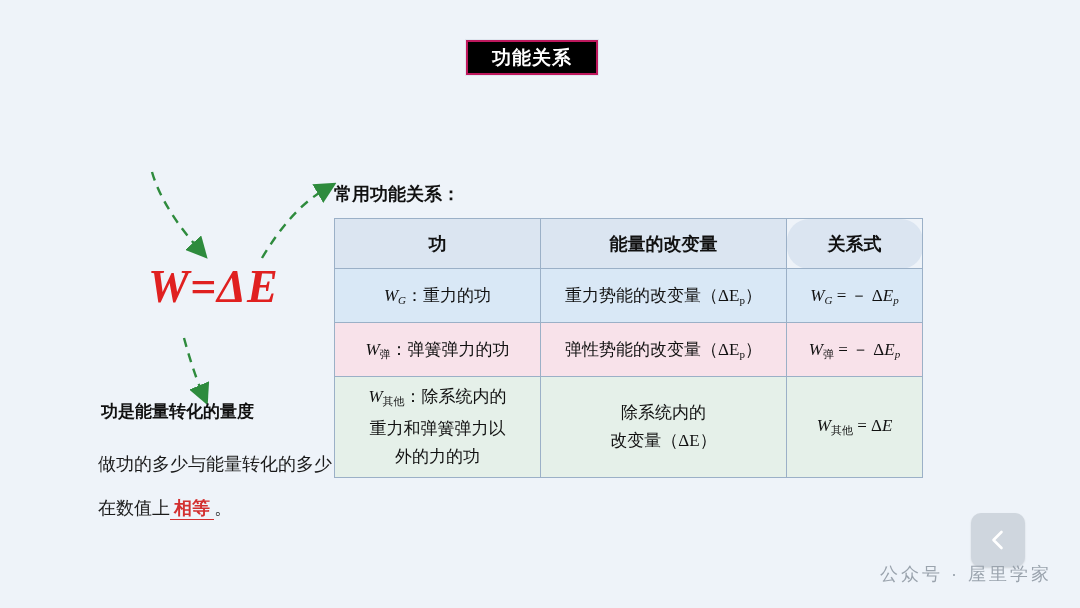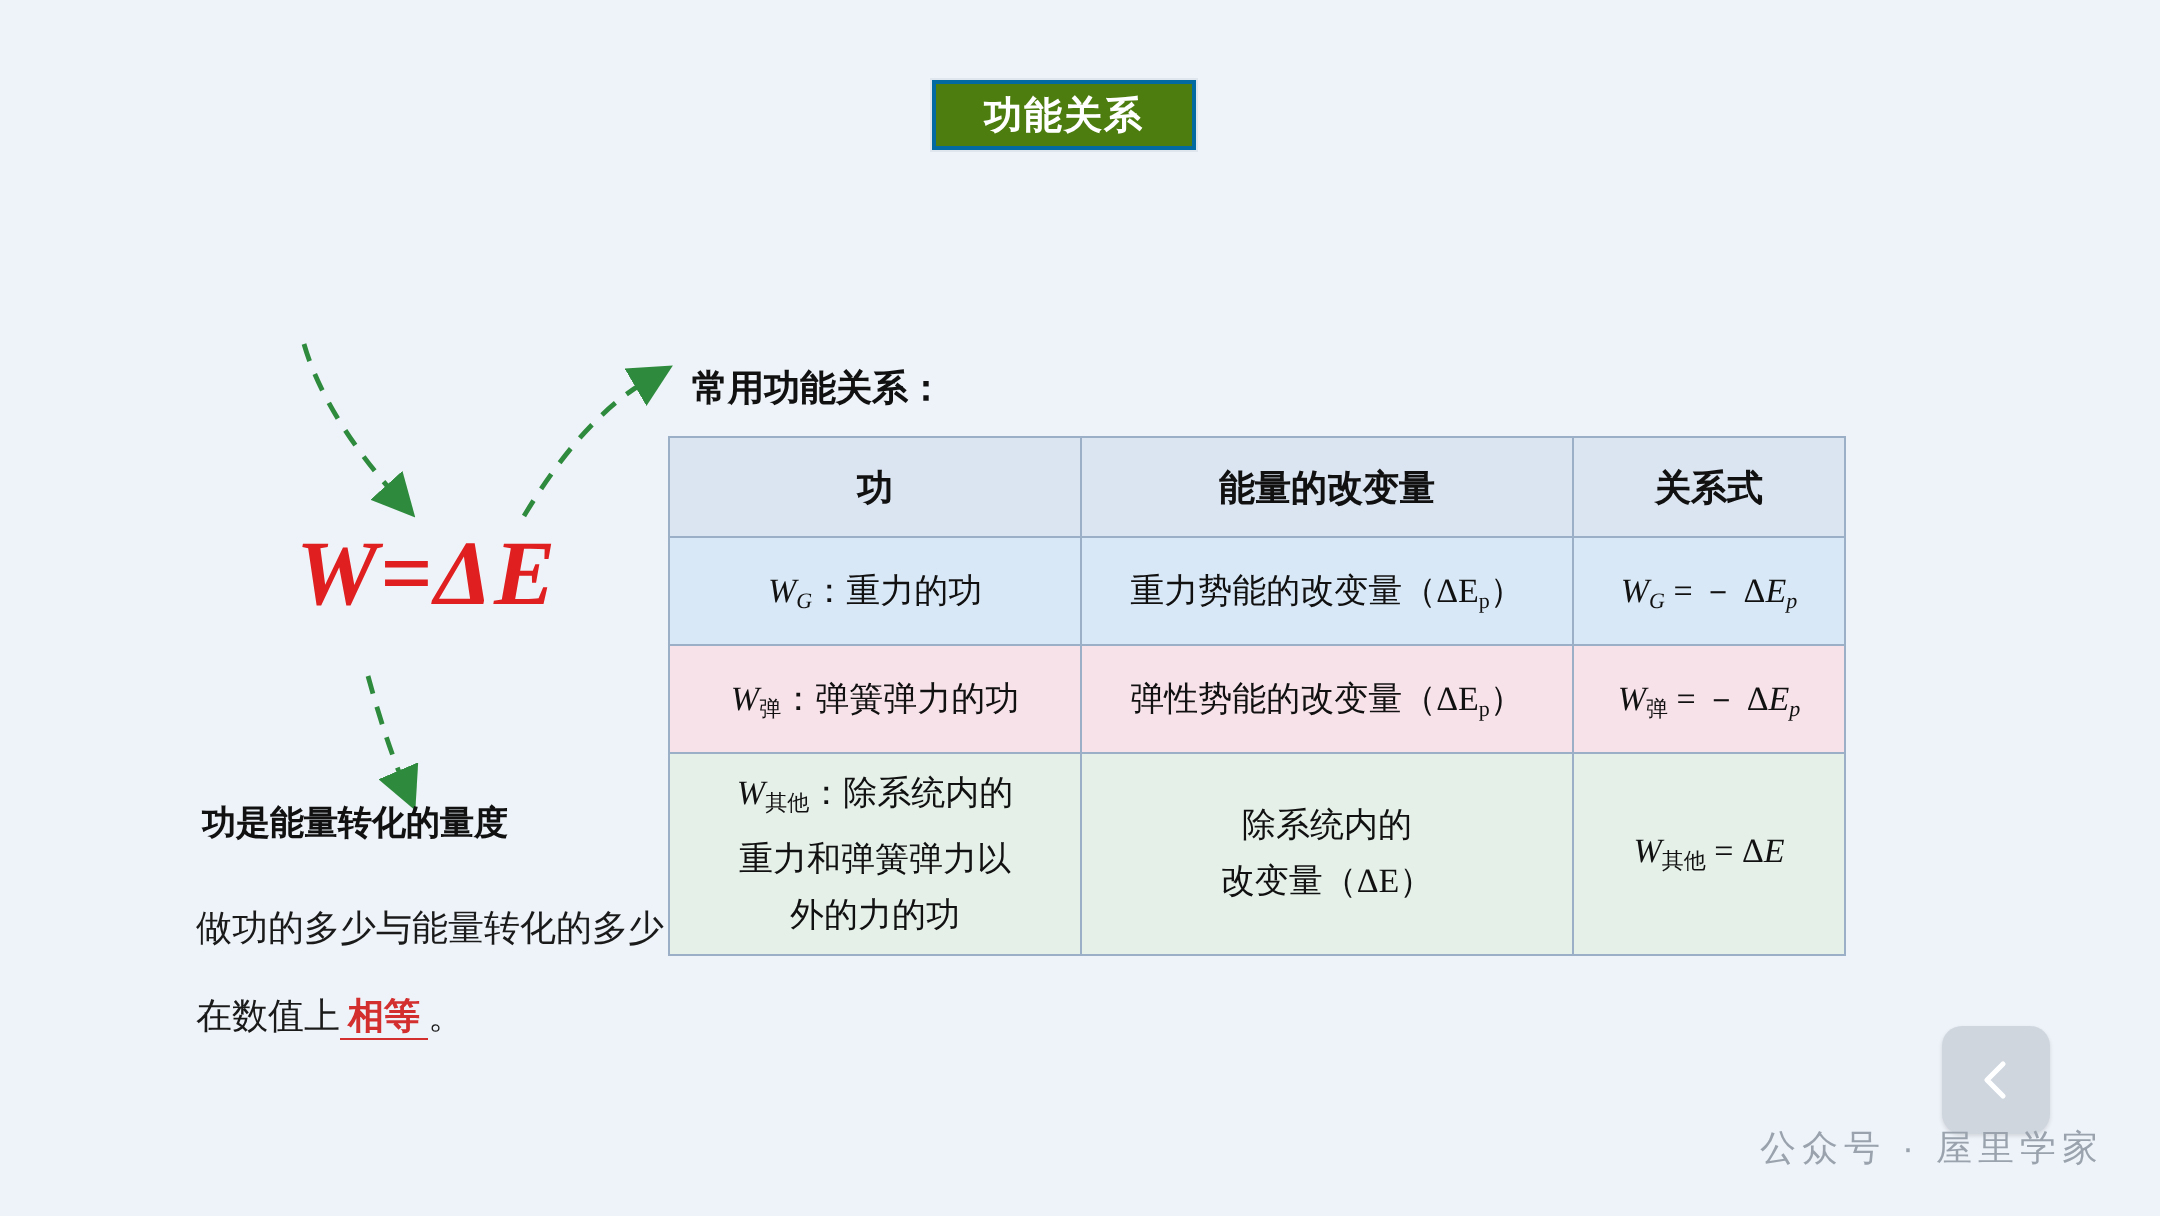--- a/index.html
+++ b/index.html
@@ -13,22 +13,22 @@
   .page {
     position:absolute; inset:0;
     background:#eef3f9;
   }
 
   
   .title-banner {
     position:absolute;
     left:466px; top:40px;
     width:128px; height:31px;
-    background:#4d7c0f;
-    border:2px solid #0369a1;
+    background:#000000;
+    border:2px solid #be185d;
     box-shadow:0 0 0 1px #dfe6ee;
     display:flex; align-items:center; justify-content:center;
   }
   .title-banner span {
     color:#ffffff;
     font-family:"Liberation Sans", sans-serif;
     font-weight:bold;
     font-size:19px;
     letter-spacing:1px;
   }
@@ -48,21 +48,21 @@
     font-weight:bold;
     border-bottom:1.6px solid #d32f2f;
     padding:0 6px 1px 6px;
     margin:0 2px;
   }
   .intro .plain-gap { padding:0 2px; }
 
   
   .subhead {
     position:absolute;
-    left:346px; top:182px;
+    left:334px; top:182px;
     font-family:"Liberation Sans", sans-serif;
     font-weight:bold;
     font-size:18px;
     color:#111;
   }
 
   
   .formula {
     position:absolute;
     left:148px; top:260px;
@@ -117,21 +117,21 @@
   }
   .tbl thead th {
     background:#dbe5f1;
     height:47px;
     font-family:"Liberation Sans", sans-serif;
     font-weight:bold;
     font-size:18px;
   }
   .col-a { width:203px; }
   .col-b { width:243px; }
-  .col-c { width:133px; }
+  .col-c { width:133px;border-radius:22px; }
 
   .tbl tbody td { font-size:17px; }
   .r1 td { background:#e8f5ec; height:51px; }
   .r2 td { background:#d9e8f6; height:51px;margin-top:24px; }
   .r3 td { background:#f8e2ea; height:51px; }
   .r4 td { background:#e5f0e9; height:98px; }
 
   .mfrm { font-style:italic; }
   .sub { font-size:11px; vertical-align:-3px; font-style:normal; }
   .subi { font-size:11px; vertical-align:-3px; font-style:italic; }

